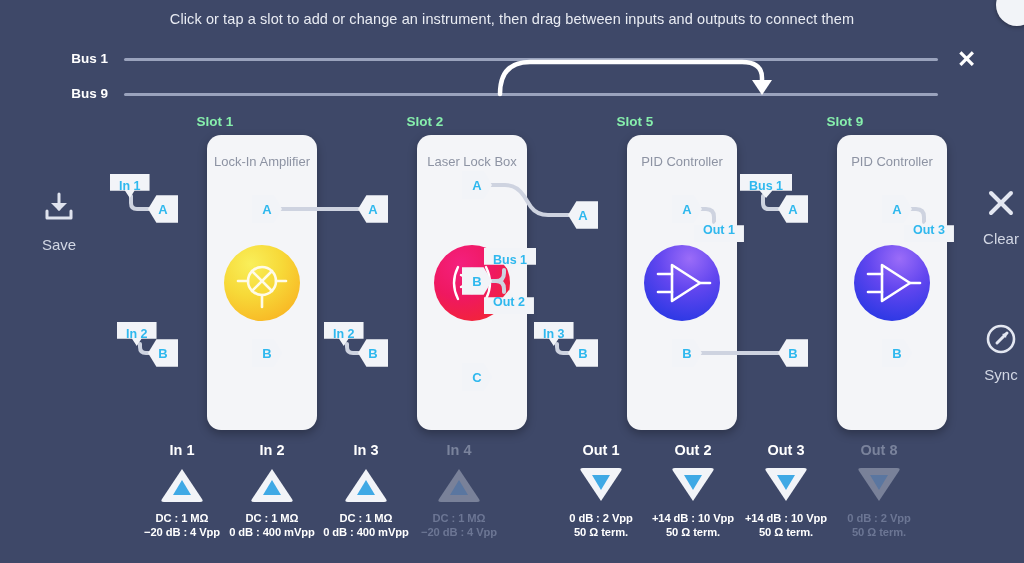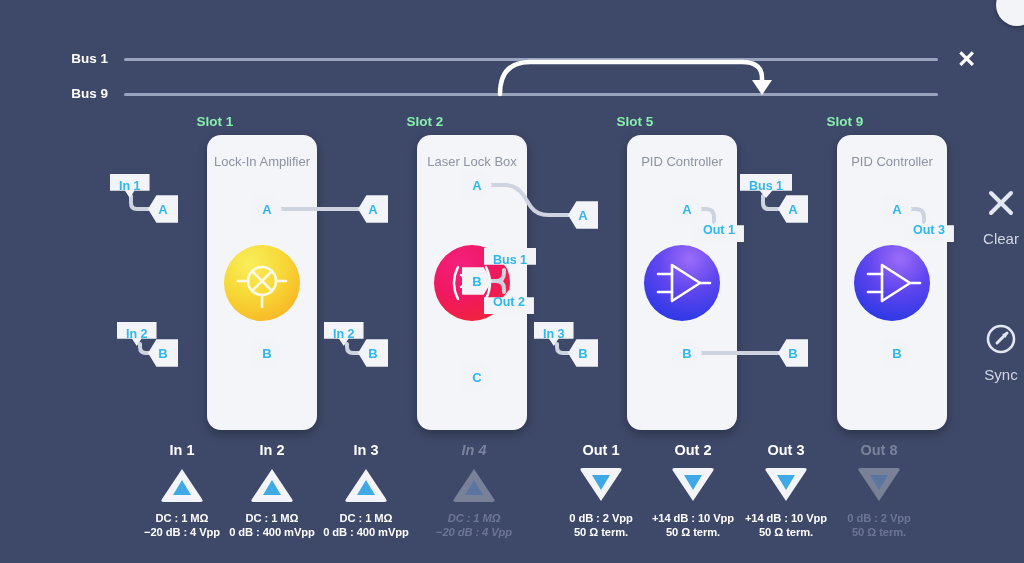--- a/index.html
+++ b/index.html
@@ -111,20 +111,21 @@
     margin-top: 7px; font-size: 11.2px; color: #ffffff;
     line-height: 14px; font-weight: 700; letter-spacing: -.1px;
   }
   .io.dim .spec { color: #6c7694; }
 </style>
 </head>
 <body>
 
 <div id="stage">
 
+  <div class="hint">Click or tap a slot to add or change an instrument, then drag between inputs and outputs to connect them</div>
   <div class="corner-circle"></div>
 
   <div class="bus-label" style="left:38px; top:51px;">Bus 1</div>
   <div class="bus-line" style="top:58px;"></div>
   <div class="bus-label" style="left:38px; top:86px;">Bus 9</div>
   <div class="bus-line" style="top:93px;"></div>
   <div class="bus-x">✕</div>
 
   <svg class="bus-arrow" width="300" height="45" viewBox="0 0 300 45">
     <path d="M10 42 Q10 10 40 10 L252 10 Q272 10 272 26 L272 30" fill="none" stroke="#ffffff" stroke-width="4.5" stroke-linecap="round"></path>
@@ -320,20 +321,30 @@
     </div>
   <div class="tag" style="left:740px; top:174px;">
       <div class="shape"></div>
       <span>Bus 1</span>
     </div>
   <div class="tag up" style="left:904px; top:218px;">
       <div class="shape"></div>
       <span>Out 3</span>
     </div>
 
+  <div class="side-btn" style="left:16px; top:192px;">
+    <svg width="34" height="34" viewBox="0 0 34 34">
+      <g stroke="#dfe3ee" stroke-width="3" fill="none" stroke-linecap="round" stroke-linejoin="round">
+        <line x1="17" y1="2" x2="17" y2="17"></line>
+        <path d="M9 11 L17 19 L25 11" fill="#dfe3ee" stroke="none"></path>
+        <path d="M5 19 L5 26 L29 26 L29 19"></path>
+      </g>
+    </svg>
+    <span class="lbl">Save</span>
+  </div>
 
   <div class="side-btn" style="left:958px; top:186px;">
     <svg width="34" height="34" viewBox="0 0 34 34">
       <g stroke="#e3e7f1" stroke-width="4" stroke-linecap="round">
         <line x1="7" y1="7" x2="27" y2="27"></line>
         <line x1="27" y1="7" x2="7" y2="27"></line>
       </g>
     </svg>
     <span class="lbl">Clear</span>
   </div>
@@ -371,21 +382,21 @@
   <div class="io" style="left:311px; top:442px;">
     <div class="nm">In 3</div>
     <div class="tri">
       <svg width="46" height="38" viewBox="0 0 46 38">
         <path d="M23 3 L43 33 Q45 36 41 36 L5 36 Q1 36 3 33 Z" fill="#f2f4f8" stroke="none"></path>
         <path d="M23 14 L32 29 L14 29 Z" fill="#3fa9e5"></path>
       </svg>
     </div>
     <div class="spec"><span>DC : 1 MΩ</span><br><span>0 dB : 400 mVpp</span></div>
   </div>
-  <div class="io dim" style="left:419px; top:442px;font-style:italic;">
+  <div class="io dim" style="left:404px; top:442px;">
     <div class="nm">In 4</div>
     <div class="tri">
       <svg width="46" height="38" viewBox="0 0 46 38">
         <path d="M23 3 L43 33 Q45 36 41 36 L5 36 Q1 36 3 33 Z" fill="#798199" stroke="none"></path>
         <path d="M23 14 L32 29 L14 29 Z" fill="#5a76a0"></path>
       </svg>
     </div>
     <div class="spec"><span>DC : 1 MΩ</span><br><span>−20 dB : 4 Vpp</span></div>
   </div>
 

